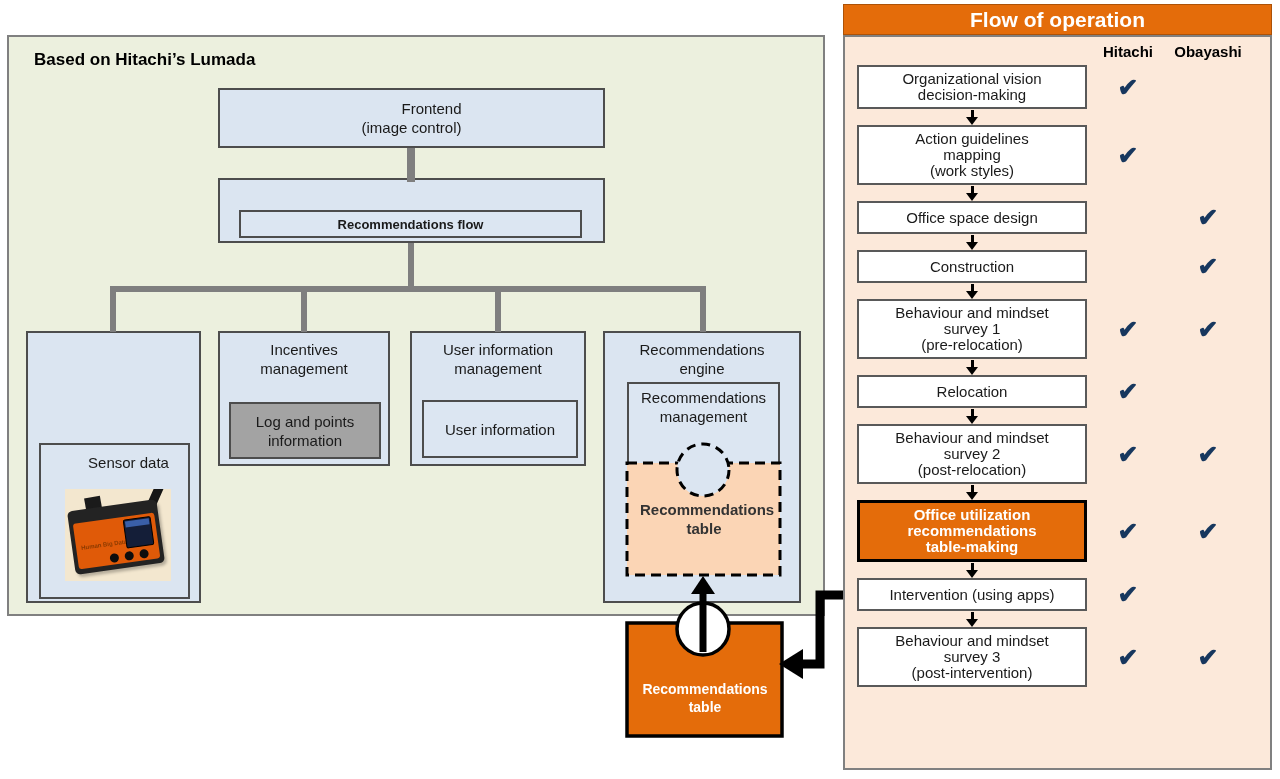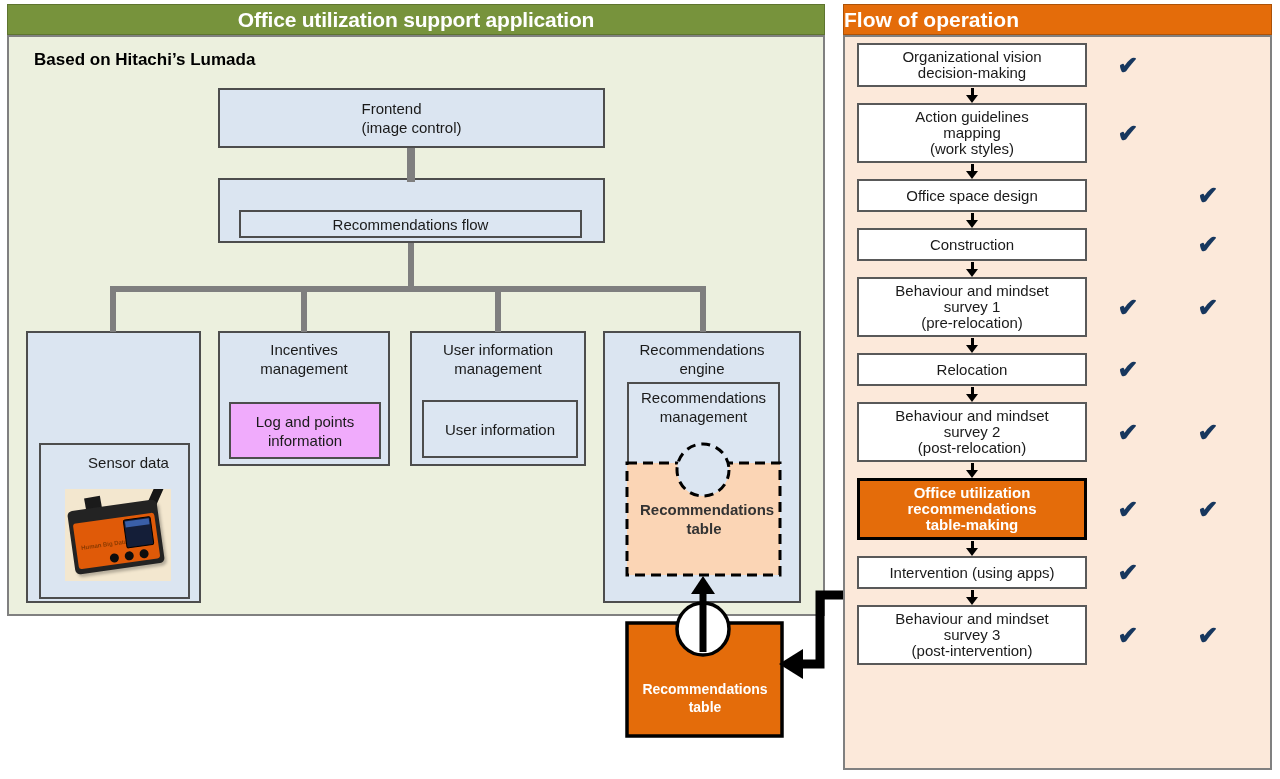--- a/index.html
+++ b/index.html
@@ -10,33 +10,33 @@
 
   
   .lp-header{left:7px;top:4px;width:818px;height:31px;background:#77933C;
              border:1px solid #5E742F;display:flex;align-items:center;justify-content:center;
              color:#fff;font-size:21px;font-weight:bold;letter-spacing:-0.2px;}
   .lp-body{left:7px;top:35px;width:818px;height:581px;background:#ECF0DE;border:2px solid #808080;}
   .lp-subtitle{left:34px;top:50px;font-size:17px;font-weight:bold;color:#000;}
 
   .bluebox{background:#DBE5F1;border:2px solid #4D4D4D;color:#1a1a1a;}
   .frontend{left:218px;top:88px;width:387px;height:60px;display:flex;align-items:center;
-            justify-content:center;text-align:left;font-size:15px;line-height:19px;}
+            justify-content:center;text-align:right;font-size:15px;line-height:19px;}
   .backend{left:218px;top:178px;width:387px;height:65px;text-align:center;font-size:15px;}
   .backend-title{display:block;margin-top:4px;}
   .backend-inner{left:19px;top:30px;width:343px;height:28px;background:#DCE6F2;border:2px solid #4D4D4D;
-                 display:flex;align-items:center;justify-content:center;font-size:15px;}
+                 display:flex;align-items:center;justify-content:center;font-size:13px;font-weight:bold;}
 
   .mod{text-align:center;font-size:15px;line-height:19px;}
   .mod-title{display:block;margin-top:7px;}
   .mod1{left:26px;top:331px;width:175px;height:272px;}
   .mod1-inner{left:11px;top:110px;width:151px;height:156px;border:2px solid #4D4D4D;background:#DBE5F1;padding-left:28px;}
   .mod1-inner-title{display:block;margin-top:8px;font-size:15px;}
   .mod2{left:218px;top:331px;width:172px;height:135px;}
-  .mod2-inner{left:9px;top:69px;width:152px;height:57px;border:2px solid #4D4D4D;background:#f0abfc;
+  .mod2-inner{left:9px;top:69px;width:152px;height:57px;border:2px solid #4D4D4D;background:#a3a3a3;
               display:flex;align-items:center;justify-content:center;}
   .mod3{left:410px;top:331px;width:176px;height:135px;}
   .mod3-inner{left:10px;top:67px;width:156px;height:58px;border:2px solid #4D4D4D;background:#DCE6F2;
               display:flex;align-items:center;justify-content:center;}
   .mod4{left:603px;top:331px;width:198px;height:272px;}
   .mod4-inner{left:22px;top:49px;width:153px;height:83px;border:2px solid #4D4D4D;background:#DCE6F2;
               font-size:15px;line-height:19px;padding-top:4px;}
 
   
   .photo{left:24px;top:44px;width:106px;height:92px;background:#F3E7CF;overflow:hidden;}
@@ -56,21 +56,21 @@
   
   .dashed-label{left:640px;top:500px;width:128px;text-align:center;font-size:15px;line-height:19px;
                 font-weight:bold;color:#333;}
   .puzzle-label{left:630px;top:680px;width:150px;text-align:center;font-size:14px;line-height:18px;
                 font-weight:bold;color:#fff;}
 
   .overlay{position:absolute;left:0;top:0;width:1280px;height:779px;pointer-events:none;}
 
   
   .rp-header{left:843px;top:4px;width:429px;height:31px;background:#E46C0A;border:1px solid #AD5207;
-             display:flex;align-items:center;justify-content:flex-start;color:#fff;font-size:21px;font-weight:bold;}
+             display:flex;align-items:center;justify-content:center;color:#fff;font-size:21px;font-weight:bold;}
   .rp-body{left:843px;top:35px;width:429px;height:735px;background:#FCE9DA;border:2px solid #808080;
            padding:6px 0 0 12px;display:flex;flex-direction:column;}
   .frow{display:grid;grid-template-columns:232px 78px 82px;align-items:center;}
   .collab-row{margin-bottom:5px;}
   .collab{font-weight:bold;font-size:15px;text-align:center;color:#000;}
   .fbox{width:230px;border:2px solid #595959;background:#fff;display:flex;align-items:center;
         justify-content:center;text-align:center;font-size:15px;line-height:16px;min-height:33px;
         padding:4px 2px;box-sizing:border-box;color:#1a1a1a;}
   .fbox.highlight{background:#E46C0A;border:3px solid #000;color:#fff;font-weight:bold;}
   .fcheck{text-align:center;font-size:25px;line-height:1;color:#17375E;font-weight:bold;}
@@ -78,23 +78,20 @@
   .darr{width:230px;display:flex;flex-direction:column;align-items:center;}
   .darr .shaft{width:3px;height:7px;background:#000;}
   .darr .head{width:0;height:0;border-left:6px solid transparent;border-right:6px solid transparent;
               border-top:8px solid #000;}
 </style>
 </head>
 <body>
 
 <div class="page">
 
-  <div class="abs lp-header">
-    <span>Office utilization support application</span>
-  </div>
   <div class="abs lp-body"></div>
   <div class="abs lp-subtitle">Based on Hitachi’s Lumada</div>
 
   <div class="abs bluebox frontend">
     <span class="preline">Frontend
 (image control)</span>
   </div>
 
   <div class="abs bluebox backend">
     <div class="abs backend-inner">
@@ -172,20 +169,25 @@
 
   <div class="abs dashed-label preline">Recommendations
 table</div>
   <div class="abs puzzle-label preline">Recommendations
 table</div>
 
   <div class="abs rp-header">
     <span>Flow of operation</span>
   </div>
   <div class="abs rp-body">
+    <div class="frow collab-row">
+      <div></div>
+      <div class="collab">Hitachi</div>
+      <div class="collab">Obayashi</div>
+    </div>
     <div id="flow-rows">
         <div class="frow">
           <div class="fbox">
             <span class="preline">Organizational vision
 decision-making</span>
           </div>
           <div class="fcheck" style="visibility: visible;">✔</div>
           <div class="fcheck" style="visibility: hidden;">✔</div>
         </div>
         <div class="frow arrow-row">

